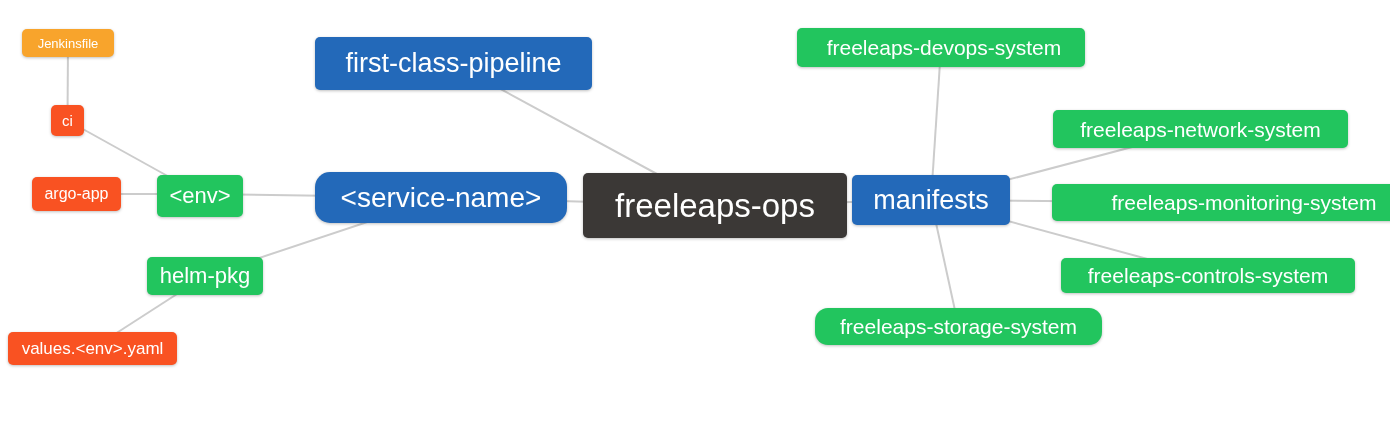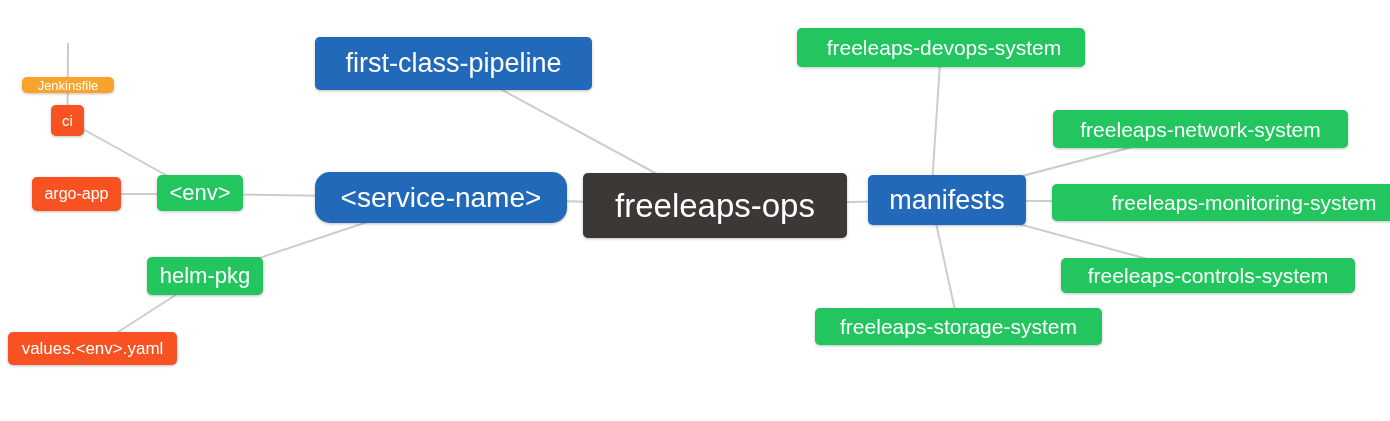--- a/index.html
+++ b/index.html
@@ -50,28 +50,28 @@
       <line x1="92.5" y1="348.5" x2="205" y2="276" stroke="#cccccc" stroke-width="2"></line>
       <line x1="453.5" y1="63.5" x2="715" y2="205.5" stroke="#cccccc" stroke-width="2"></line>
       <line x1="441" y1="197.5" x2="715" y2="205.5" stroke="#cccccc" stroke-width="2"></line>
       <line x1="715" y1="205.5" x2="931" y2="200" stroke="#cccccc" stroke-width="2"></line>
       <line x1="931" y1="200" x2="941" y2="47.5" stroke="#cccccc" stroke-width="2"></line>
       <line x1="931" y1="200" x2="1200.5" y2="129" stroke="#cccccc" stroke-width="2"></line>
       <line x1="931" y1="200" x2="1214" y2="202.5" stroke="#cccccc" stroke-width="2"></line>
       <line x1="931" y1="200" x2="1208" y2="275.5" stroke="#cccccc" stroke-width="2"></line>
       <line x1="931" y1="200" x2="958.5" y2="326.5" stroke="#cccccc" stroke-width="2"></line>
     </svg>
-<div class="mm-node" style="left: 22px; top: 29px; width: 92px; height: 16px; font-size: 13px; background: rgb(248, 164, 44); color: rgb(255, 255, 255); margin-top: 48px;">Jenkinsfile</div>
+<div class="mm-node" style="left: 22px; top: 29px; width: 92px; height: 28px; font-size: 13px; background: rgb(248, 164, 44); color: rgb(255, 255, 255);">Jenkinsfile</div>
     <div class="mm-node" style="left: 51px; top: 105px; width: 33px; height: 31px; font-size: 15px; background: rgb(249, 82, 34); color: rgb(255, 255, 255); text-align: right;">ci</div>
     <div class="mm-node" style="left: 32px; top: 177px; width: 89px; height: 34px; font-size: 16px; background: rgb(249, 82, 34); color: rgb(255, 255, 255);">argo-app</div>
-    <div class="mm-node" style="left: 157px; top: 175px; width: 86px; height: 36px; font-size: 22px; background: rgb(34, 197, 94); color: rgb(255, 255, 255);">&lt;env&gt;</div>
+    <div class="mm-node" style="left: 157px; top: 175px; width: 86px; height: 42px; font-size: 22px; background: rgb(34, 197, 94); color: rgb(255, 255, 255);">&lt;env&gt;</div>
     <div class="mm-node" style="left: 147px; top: 257px; width: 116px; height: 38px; font-size: 22px; background: rgb(34, 197, 94); color: rgb(255, 255, 255);">helm-pkg</div>
     <div class="mm-node" style="left: 8px; top: 332px; width: 169px; height: 33px; font-size: 17px; background: rgb(249, 82, 34); color: rgb(255, 255, 255);">values.&lt;env&gt;.yaml</div>
     <div class="mm-node" style="left: 315px; top: 37px; width: 277px; height: 53px; font-size: 27px; background: rgb(35, 105, 185); color: rgb(255, 255, 255);">first-class-pipeline</div>
     <div class="mm-node" style="left: 315px; top: 172px; width: 252px; height: 51px; font-size: 28px; background: rgb(35, 105, 185); color: rgb(255, 255, 255); border-radius: 15px;">&lt;service-name&gt;</div>
     <div class="mm-node" style="left: 583px; top: 173px; width: 264px; height: 65px; font-size: 33px; background: rgb(59, 56, 54); color: rgb(255, 255, 255);">freeleaps-ops</div>
-    <div class="mm-node" style="left: 852px; top: 175px; width: 158px; height: 50px; font-size: 27px; background: rgb(35, 105, 185); color: rgb(255, 255, 255); margin-left: 16px;">manifests</div>
+    <div class="mm-node" style="left: 852px; top: 175px; width: 158px; height: 50px; font-size: 27px; background: rgb(35, 105, 185); color: rgb(255, 255, 255);">manifests</div>
     <div class="mm-node" style="left: 797px; top: 28px; width: 288px; height: 39px; font-size: 21px; background: rgb(34, 197, 94); color: rgb(255, 255, 255); padding-left: 6px;">freeleaps-devops-system</div>
     <div class="mm-node" style="left: 1053px; top: 110px; width: 295px; height: 38px; font-size: 21px; background: rgb(34, 197, 94); color: rgb(255, 255, 255); text-align: right;">freeleaps-network-system</div>
     <div class="mm-node" style="left: 1052px; top: 184px; width: 384px; height: 37px; font-size: 21px; background: rgb(34, 197, 94); color: rgb(255, 255, 255);">freeleaps-monitoring-system</div>
     <div class="mm-node" style="left: 1061px; top: 258px; width: 294px; height: 35px; font-size: 21px; background: rgb(34, 197, 94); color: rgb(255, 255, 255);">freeleaps-controls-system</div>
-    <div class="mm-node" style="left: 815px; top: 308px; width: 287px; height: 37px; font-size: 21px; background: rgb(34, 197, 94); color: rgb(255, 255, 255);">freeleaps-storage-system</div>
+    <div class="mm-node" style="left: 815px; top: 308px; width: 287px; height: 37px; font-size: 21px; background: rgb(34, 197, 94); color: rgb(255, 255, 255); border-radius: 13px;">freeleaps-storage-system</div>
   </div>
 
 </body></html>

